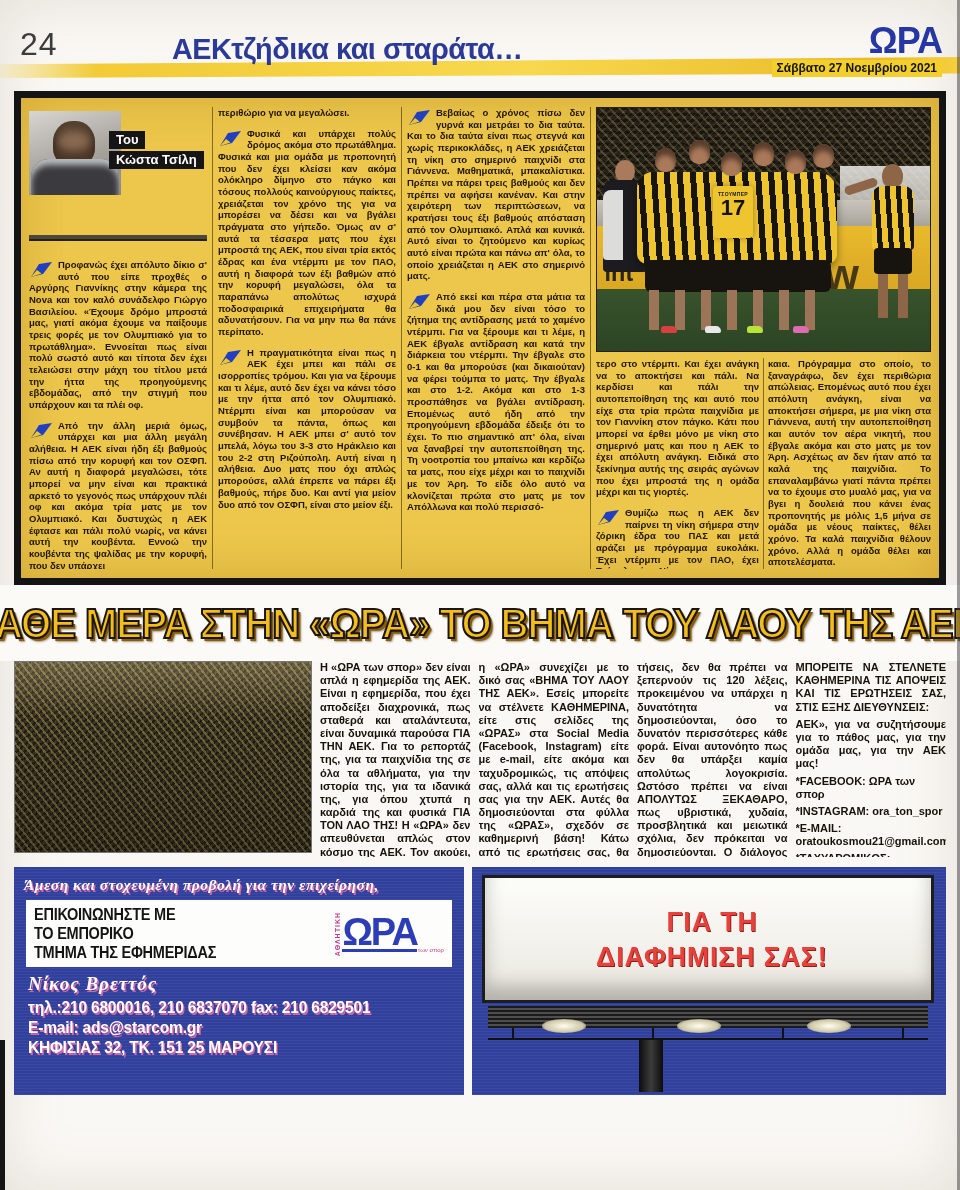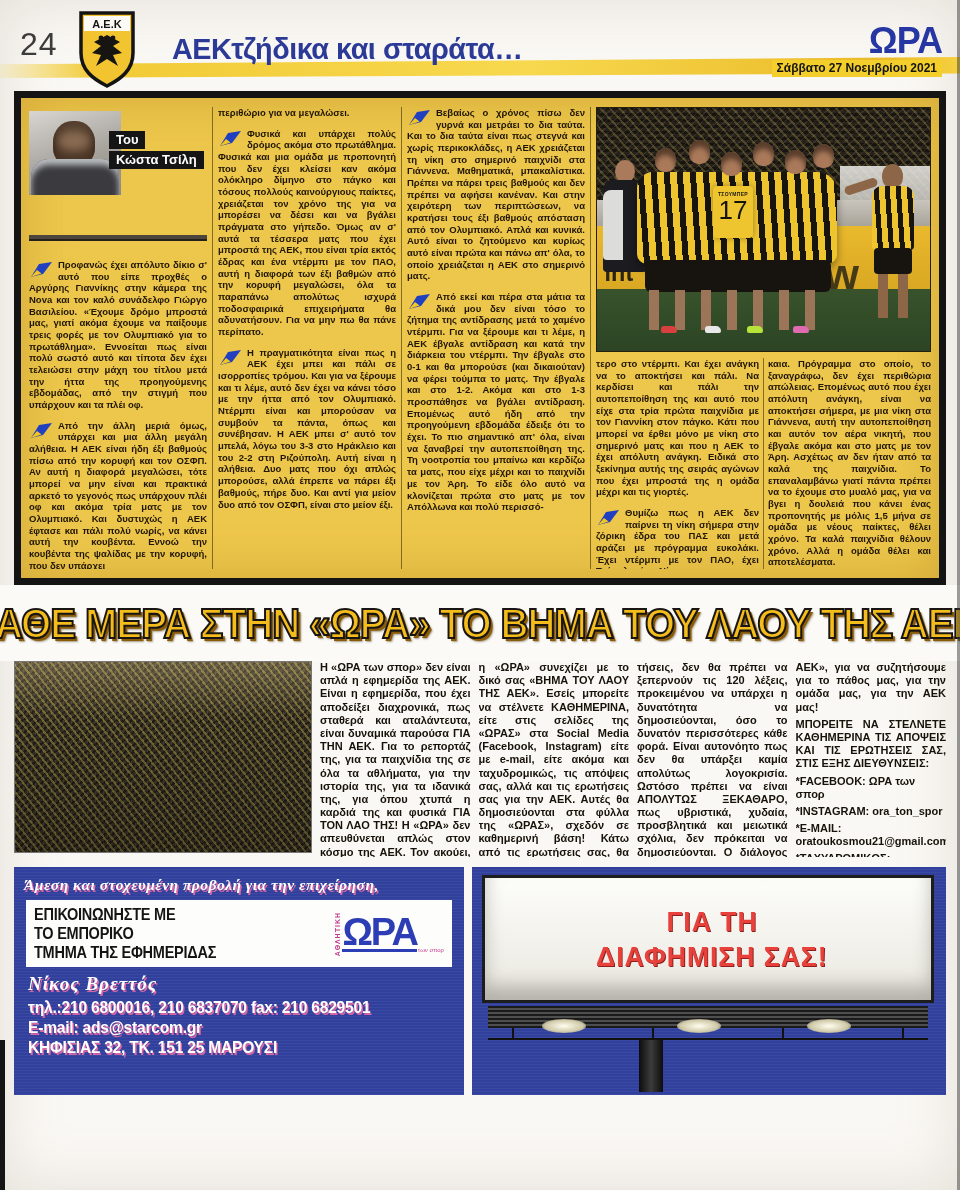--- a/index.html
+++ b/index.html
@@ -76,21 +76,21 @@
      box-shadow:0 4px 8px rgba(0,0,0,.4); }
   .ph-head { position:absolute; width:21px; height:24px; border-radius:50% 50% 44% 44%; background:#a9795a;
      box-shadow:inset 0 7px 5px rgba(25,15,8,.55); }
   .shorts-row { position:absolute; left:48px; top:152px; width:186px; height:32px; background:#17140f; border-radius:6px; }
   .legs-row { position:absolute; left:52px; top:182px; width:180px; height:40px;
      background:repeating-linear-gradient(90deg,#9c7457 0 10px, transparent 10px 26px); }
   .boot { position:absolute; width:16px; height:7px; border-radius:3px 5px 2px 2px; bottom:18px; }
   .jersey-patch { position:absolute; left:116px; top:78px; width:40px; height:52px; text-align:center;
      background:#eec42f; border-radius:4px; box-shadow:0 0 6px rgba(0,0,0,.35); }
   .jersey-name { font-size:5px; font-weight:bold; color:#1c1softc; color:#1c1a12; margin-top:5px; letter-spacing:.3px; }
-  .jersey-number { font-size:26px; font-weight:normal; color:#16130c; line-height:1; }
+  .jersey-number { font-size:22px; font-weight:bold; color:#16130c; line-height:1; }
   .steward { position:absolute; left:6px; top:52px; width:44px; height:150px; }
   .steward .s-head { position:absolute; left:12px; top:0; width:20px; height:23px; border-radius:50%; background:#a97a5b; }
   .steward .s-body { position:absolute; left:0; top:20px; width:44px; height:92px; border-radius:10px 10px 4px 4px; background:#1c1c20; }
   .steward .s-bib { position:absolute; left:0; top:30px; width:20px; height:70px; border-radius:8px 0 0 4px; background:#dcdcda; }
   .rplayer { position:absolute; right:14px; top:56px; width:46px; height:170px; }
   .rplayer .r-head { position:absolute; left:12px; top:0; width:21px; height:24px; border-radius:50% 50% 44% 44%; background:#8d6647; }
   .rplayer .r-torso { position:absolute; left:2px; top:22px; width:42px; height:64px; border-radius:10px 10px 4px 4px;
      background:repeating-linear-gradient(86deg,#eec42f 0 6px,#18150f 6px 11px); }
   .rplayer .r-arm { position:absolute; left:-26px; top:18px; width:34px; height:9px; border-radius:5px; background:#8d6647; transform:rotate(-18deg); }
   .rplayer .r-shorts { position:absolute; left:4px; top:84px; width:38px; height:26px; background:#17140f; border-radius:4px; }
@@ -154,30 +154,20 @@
      background:linear-gradient(90deg,#0c0c0c,#3c3c3c,#0c0c0c); }
 </style>
 </head>
 <body>
 
 <div class="page">
 
   <header class="masthead">
     <div class="yellow-strip"></div>
     <div class="page-number">24</div>
-    <div class="crest">
-      <svg viewBox="0 0 60 82" width="62" height="82">
-        <path d="M4 5 h52 v40 c0 17 -12 26 -26 33 C16 71 4 62 4 45 Z" fill="#f2c530" stroke="#141414" stroke-width="3.5"></path>
-        <rect x="7" y="8" width="46" height="15" fill="#fcfaf4"></rect>
-        <text x="30" y="20" font-size="11" font-weight="bold" fill="#141414" text-anchor="middle" font-family="Liberation Sans, sans-serif">Α.Ε.Κ</text>
-        <path d="M30 27 l-13 7 7 4 -9 7 9 2 -5 11 11 -7 11 7 -5 -11 9 -2 -9 -7 7 -4 Z" fill="#171512"></path>
-        <circle cx="24" cy="30" r="2.4" fill="#171512"></circle>
-        <circle cx="36" cy="30" r="2.4" fill="#171512"></circle>
-      </svg>
-    </div>
     <div class="section-title">ΑΕΚτζήδικα και σταράτα…</div>
     <div class="masthead-right">
       <div class="masthead-logo">ΩΡΑ</div>
       <div class="masthead-date">Σάββατο 27 Νοεμβρίου 2021</div>
     </div>
   </header>
 
 
   <section class="article-box">
 
@@ -318,22 +308,22 @@
     <div class="fcol">
       <div class="fpara">Η «ΩΡΑ των σπορ» δεν είναι απλά η εφημερίδα της ΑΕΚ. Είναι η εφημερίδα, που έχει αποδείξει διαχρονικά, πως σταθερά και αταλάντευτα, είναι δυναμικά παρούσα ΓΙΑ ΤΗΝ ΑΕΚ. Για το ρεπορτάζ της, για τα παιχνίδια της σε όλα τα αθλήματα, για την ιστορία της, για τα ιδανικά της, για όπου χτυπά η καρδιά της και φυσικά ΓΙΑ ΤΟΝ ΛΑΟ ΤΗΣ! Η «ΩΡΑ» δεν απευθύνεται απλώς στον κόσμο της ΑΕΚ. Τον ακούει, τον αφουγκράζεται και μεταφέρει τη φωνή του. Γι' αυτό και σχεδόν σε καθημερινή βάση πλέον,</div>
     </div>
     <div class="fcol">
       <div class="fpara">η «ΩΡΑ» συνεχίζει με το δικό σας «ΒΗΜΑ ΤΟΥ ΛΑΟΥ ΤΗΣ ΑΕΚ». Εσείς μπορείτε να στέλνετε ΚΑΘΗΜΕΡΙΝΑ, είτε στις σελίδες της «ΩΡΑΣ» στα Social Media (Facebook, Instagram) είτε με e-mail, είτε ακόμα και ταχυδρομικώς, τις απόψεις σας, αλλά και τις ερωτήσεις σας για την ΑΕΚ. Αυτές θα δημοσιεύονται στα φύλλα της «ΩΡΑΣ», σχεδόν σε καθημερινή βάση! Κάτω από τις ερωτήσεις σας, θα υπάρχουν και οι αντίστοιχες απαντήσεις από τον διευθυντή και τους συντάκτες της «ΩΡΑΣ». Οι απόψεις και οι ερω-</div>
     </div>
     <div class="fcol">
       <div class="fpara">τήσεις, δεν θα πρέπει να ξεπερνούν τις 120 λέξεις, προκειμένου να υπάρχει η δυνατότητα να δημοσιεύονται, όσο το δυνατόν περισσότερες κάθε φορά. Είναι αυτονόητο πως δεν θα υπάρξει καμία απολύτως λογοκρισία. Ωστόσο πρέπει να είναι ΑΠΟΛΥΤΩΣ ΞΕΚΑΘΑΡΟ, πως υβριστικά, χυδαία, προσβλητικά και μειωτικά σχόλια, δεν πρόκειται να δημοσιεύονται. Ο διάλογος δεν μπορεί να γίνεται με ύβρεις, με χαρακτηρισμούς και με προσβολές. ΣΑΣ ΠΕΡΙΜΕΝΟΥΜΕ ΟΛΟΥΣ ΣΤΟ «ΒΗΜΑ ΤΟΥ ΛΑΟΥ ΤΗΣ</div>
     </div>
     <div class="fcol">
+      <div class="fpara">ΜΠΟΡΕΙΤΕ ΝΑ ΣΤΕΛΝΕΤΕ ΚΑΘΗΜΕΡΙΝΑ ΤΙΣ ΑΠΟΨΕΙΣ ΚΑΙ ΤΙΣ ΕΡΩΤΗΣΕΙΣ ΣΑΣ, ΣΤΙΣ ΕΞΗΣ ΔΙΕΥΘΥΝΣΕΙΣ:</div>
       <div class="fpara">ΑΕΚ», για να συζητήσουμε για το πάθος μας, για την ομάδα μας, για την ΑΕΚ μας!</div>
-      <div class="fpara">ΜΠΟΡΕΙΤΕ ΝΑ ΣΤΕΛΝΕΤΕ ΚΑΘΗΜΕΡΙΝΑ ΤΙΣ ΑΠΟΨΕΙΣ ΚΑΙ ΤΙΣ ΕΡΩΤΗΣΕΙΣ ΣΑΣ, ΣΤΙΣ ΕΞΗΣ ΔΙΕΥΘΥΝΣΕΙΣ:</div>
       <div class="fpara list">*FACEBOOK: ΩΡΑ των σπορ</div>
       <div class="fpara list">*INSTAGRAM: ora_ton_spor</div>
       <div class="fpara list">*E-MAIL: oratoukosmou21@gmail.com</div>
       <div class="fpara list">*ΤΑΧΥΔΡΟΜΙΚΩΣ: Εφημερίδα ΩΡΑ των σπορ, Λεωφόρος Κηφισίας 32, ΤΚ 15124, Κτήριο ΑΤΡΙΝΑ Α, Μαρούσι.</div>
     </div>
   </section>
 
   <section class="ads">
     <div class="ad-left">
       <div class="promo">Άμεση και στοχευμένη προβολή για την επιχείρηση,</div>

